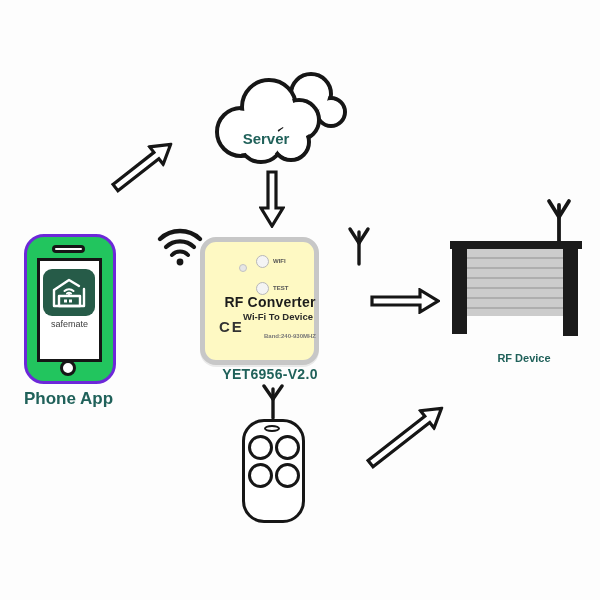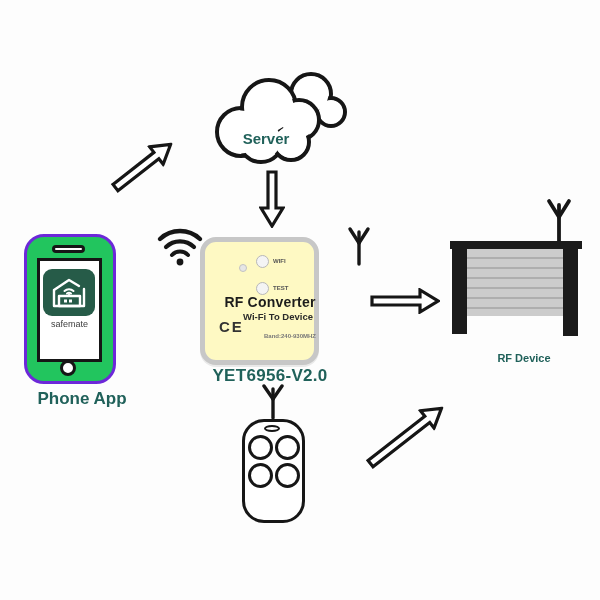--- a/index.html
+++ b/index.html
@@ -20,39 +20,39 @@
   .arrow-3{left:370px;top:288px;width:70px;}
   .arrow-4{left:359px;top:423px;width:94px;transform:rotate(-38deg);}
 
   
   .phone-body{left:24px;top:224px;width:92px;height:150px;border:3px solid #6d28d9;border-radius:20px;background:#22c55e;box-sizing:border-box;margin-top:10px;}
   .phone-speaker{left:25px;top:8px;width:33px;height:8px;border:3px solid #161616;border-radius:6px;background:#fff;box-sizing:border-box;}
   .phone-screen{left:10px;top:21px;width:65px;height:104px;border:3px solid #161616;background:#fff;box-sizing:border-box;}
   .app-icon{left:3px;top:8px;width:52px;height:47px;background:var(--app-green,#265b48);border-radius:9px;display:flex;align-items:center;justify-content:center;}
   .app-name{left:0;top:58px;width:59px;text-align:center;font-size:9px;color:#3d3d3d;}
   .home-button{left:33px;top:123px;width:16px;height:16px;border:3px solid #161616;border-radius:50%;background:#fff;box-sizing:border-box;}
-  .phone-label{left:24px;top:389px;width:116px;text-align:center;font-size:17px;}
+  .phone-label{left:24px;top:389px;width:116px;text-align:left;font-size:17px;}
 
   
   .wifi-icon{left:156px;top:226px;width:48px;height:42px;}
 
   
   .converter{left:200px;top:237px;width:119px;height:128px;border:5px solid var(--converter-border,#c7c7c7);border-radius:16px;background:#fef9c3;box-sizing:border-box;box-shadow:0 2px 0 rgba(0,0,0,0.08);}
   .led{left:34px;top:22px;width:8px;height:8px;border-radius:50%;background:#e6e6e6;border:1px solid #c2c2c2;box-sizing:border-box;}
   .round-btn{width:13px;height:13px;border-radius:50%;background:#f4f4f4;border:1.5px solid #b8b8b8;box-sizing:border-box;}
   .btn-wifi{left:51px;top:13px;}
   .btn-test{left:51px;top:40px;}
   .btn-label{font-size:6px;color:#555;font-weight:bold;}
   .lbl-wifi{left:68px;top:16px;}
   .lbl-test{left:68px;top:43px;}
   .conv-title{left:0;top:52px;width:130px;text-align:center;font-size:14px;font-weight:bold;color:#1c1c1c;letter-spacing:0.2px;}
   .conv-sub{left:8px;top:69px;width:130px;text-align:center;font-size:9.5px;font-weight:bold;color:#2a2a2a;}
   .ce-mark{left:14px;top:76px;font-size:15px;color:#333;letter-spacing:2px;font-weight:bold;}
   .band-text{left:40px;top:91px;width:90px;text-align:center;font-size:6px;font-weight:bold;color:#777;}
-  .converter-label{left:196px;top:366px;width:148px;text-align:center;font-size:17px;letter-spacing:0.3px;}
+  .converter-label{left:196px;top:366px;width:148px;text-align:center;font-size:14px;letter-spacing:0.3px;}
 
   
   .antenna svg{display:block;}
   .antenna-converter{left:346px;top:226px;}
   .antenna-remote{left:260px;top:384px;}
   .antenna-device{left:544px;top:198px;}
 
   
   .door-top{left:450px;top:241px;width:132px;height:8px;background:#1b1b1b;}
   .door-post-left{left:452px;top:241px;width:15px;height:93px;background:#1b1b1b;}

